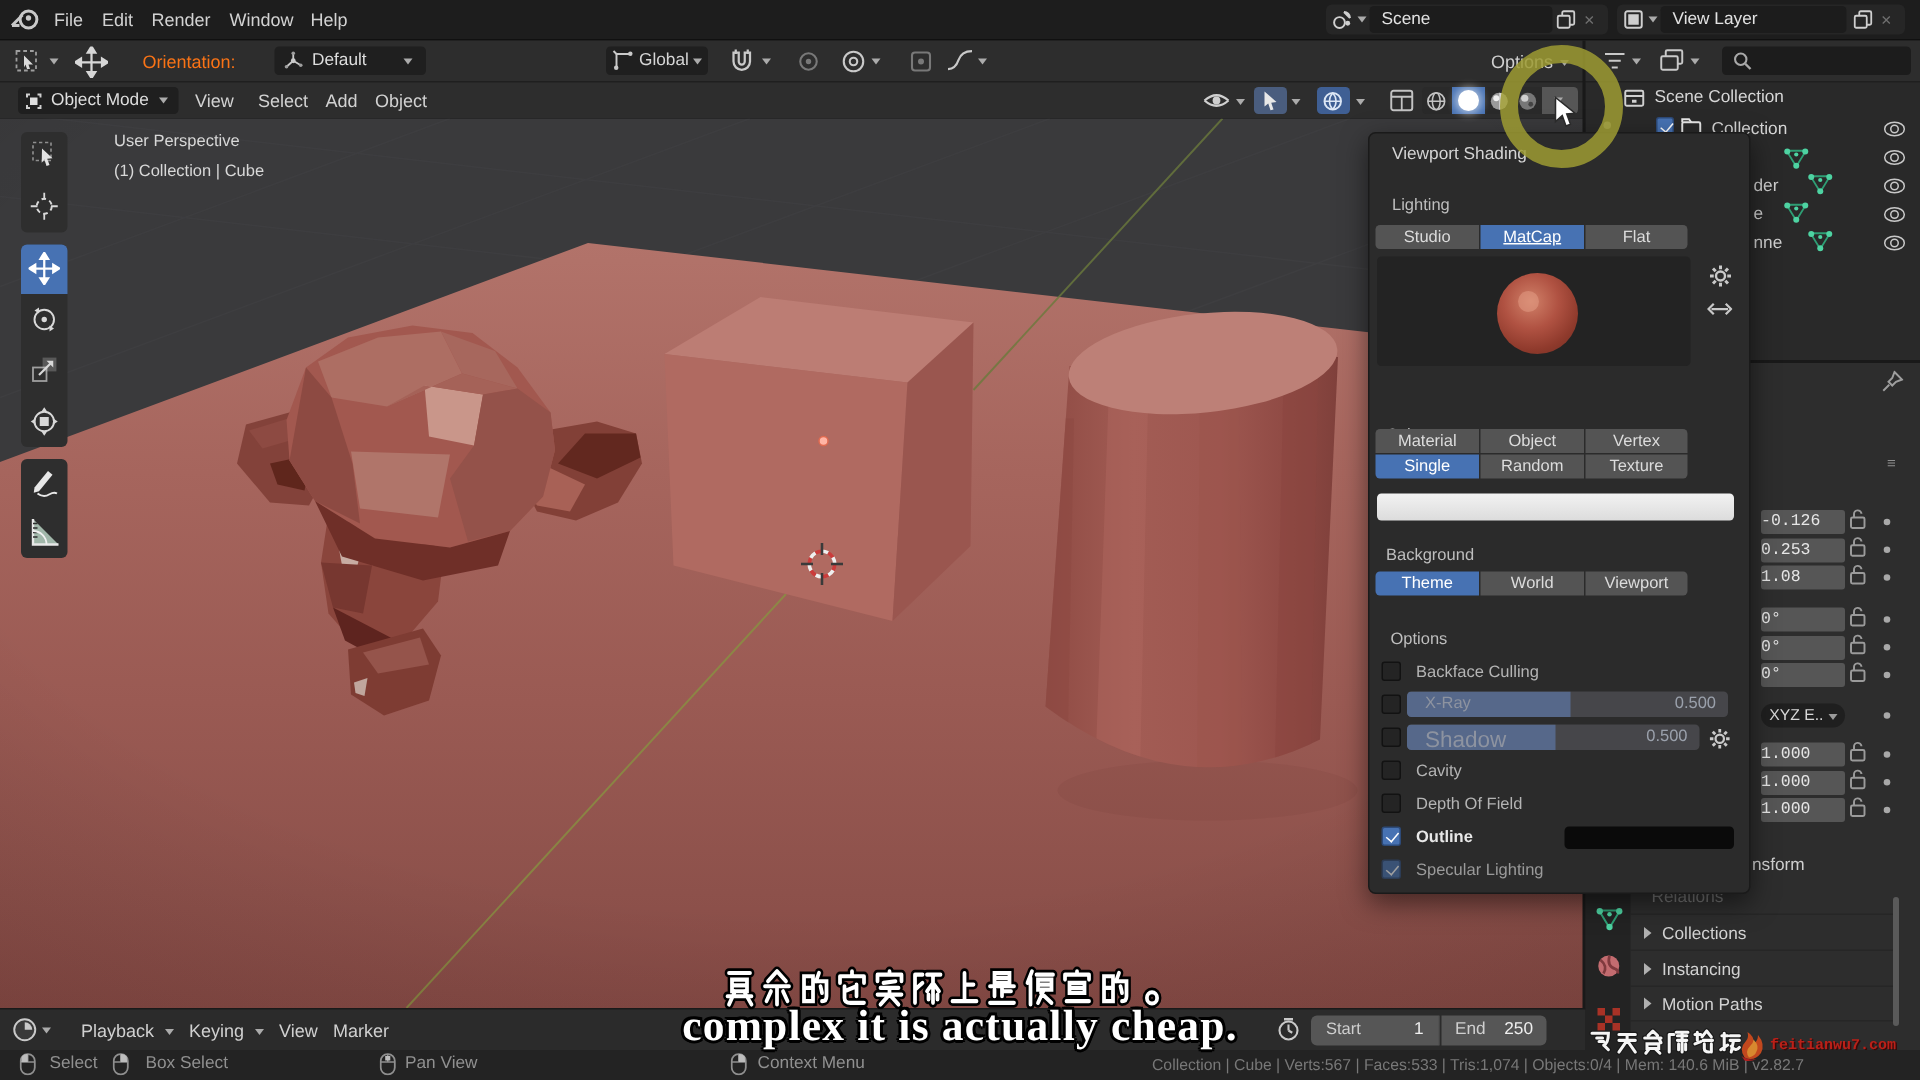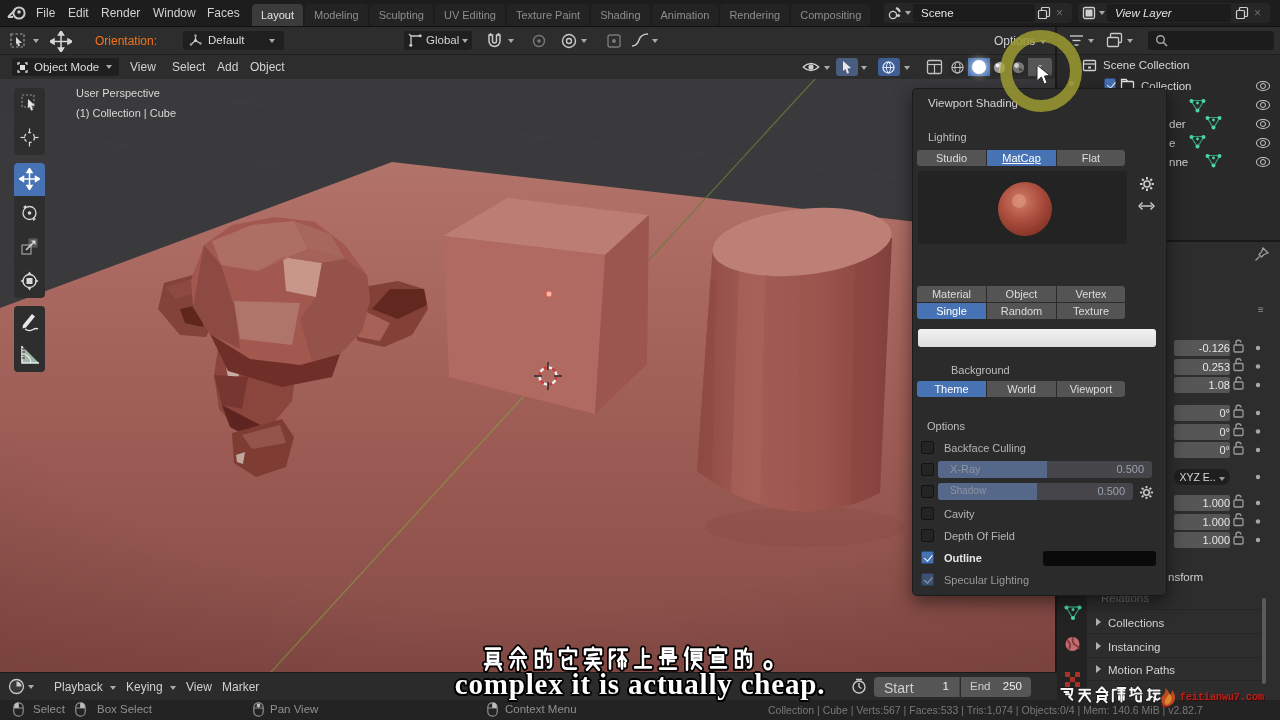--- a/index.html
+++ b/index.html
@@ -13,21 +13,21 @@
   .seg{position:absolute;height:16px;line-height:16px;text-align:center;
        background:#545454;color:#dcdcdc;font-size:11px;}
   .segon{background:#4772b3;color:#fff;}
   .lbl{position:absolute;color:#bebebe;font-size:11px;white-space:nowrap;}
   .chk{position:absolute;width:13px;height:13px;background:#242424;
        border:1px solid #121212;border-radius:2px;box-sizing:border-box;}
   .chkon{background:#4772b3;border-color:#2d4a78;}
   .chkon:after{content:"";position:absolute;left:3.5px;top:0.5px;width:3.5px;height:6.5px;
        border:solid #fff;border-width:0 1.8px 1.8px 0;transform:rotate(40deg);}
   .fld{position:absolute;background:#565656;border-radius:2px;color:#e6e6e6;
-       font-size:11px;text-align:right;line-height:16px;height:16px;}
+       font-size:11px;text-align:left;line-height:16px;height:16px;font-family:Liberation Mono, monospace;}
   .tab{height:22px;line-height:22px;padding:0 9px;font-size:11px;color:#8d8d8d;
        background:#232323;border-radius:4px 4px 0 0;margin-right:2px;display:inline-block;}
   .tabon{background:#3b3b3b;color:#e4e4e4;}
   .eye{position:absolute;width:14px;height:9.5px;border:1.4px solid #c8c8c8;border-radius:50%;box-sizing:border-box;}
   .eye:after{content:"";position:absolute;left:3px;top:1px;width:4.2px;height:4.2px;border-radius:50%;border:1.4px solid #c8c8c8;}
 </style>
 </head>
 <body>
 <div id="app">
 
@@ -217,24 +217,21 @@
   <svg class="abs" style="left:7px;top:4px" width="20" height="18" viewBox="0 0 20 18">
     <circle cx="12" cy="9" r="5.6" fill="none" stroke="#c9c9c9" stroke-width="2"></circle>
     <circle cx="12" cy="8" r="1.8" fill="#c9c9c9"></circle>
     <path d="M1,13 L8,6" stroke="#c9c9c9" stroke-width="2" fill="none"></path>
     <path d="M1,13 L6,13" stroke="#c9c9c9" stroke-width="2" fill="none"></path>
   </svg>
   <span class="mnu" style="left:36px">File</span>
   <span class="mnu" style="left:68px">Edit</span>
   <span class="mnu" style="left:101px">Render</span>
   <span class="mnu" style="left:153px">Window</span>
-  <span class="mnu" style="left:207px">Faces</span>
-  <div class="abs" style="left:252px;top:4px;white-space:nowrap;">
-    <span class="tab tabon">Layout</span><span class="tab">Modeling</span><span class="tab">Sculpting</span><span class="tab">UV Editing</span><span class="tab">Texture Paint</span><span class="tab">Shading</span><span class="tab">Animation</span><span class="tab">Rendering</span><span class="tab">Compositing</span>
-  </div>
+  <span class="mnu" style="left:207px">Help</span>
 
   <div class="abs" style="left:884px;top:3px;width:188px;height:20px;background:#262626;border-radius:4px;">
     <svg class="abs" style="left:4px;top:3px" width="14" height="14" viewBox="0 0 14 14">
       <circle cx="5" cy="9" r="3.6" fill="none" stroke="#cfcfcf" stroke-width="1.3"></circle>
       <path d="M8,2 L12,6 M8,2 a4,4 0 0 1 4,4" stroke="#cfcfcf" stroke-width="1.3" fill="none"></path>
       <circle cx="10.5" cy="9.5" r="1.6" fill="#cfcfcf"></circle>
     </svg>
     <span class="v abs" style="left:21px;top:8px"></span>
     <div class="abs" style="left:29px;top:1px;width:122px;height:18px;background:#1c1c1c;border-radius:3px;color:#e2e2e2;font-size:11.5px;line-height:18px;padding-left:8px;box-sizing:border-box;">Scene</div>
     <svg class="abs" style="left:153px;top:3px" width="14" height="14" viewBox="0 0 14 14">
@@ -243,21 +240,21 @@
     </svg>
     <span class="abs" style="left:172px;top:3px;color:#6f6f6f;font-size:12px;">×</span>
   </div>
 
   <div class="abs" style="left:1078px;top:3px;width:192px;height:20px;background:#262626;border-radius:4px;">
     <svg class="abs" style="left:4px;top:3px" width="14" height="14" viewBox="0 0 14 14">
       <rect x="1.5" y="1.5" width="11" height="11" rx="1.5" fill="none" stroke="#cfcfcf" stroke-width="1.3"></rect>
       <rect x="3.5" y="3.5" width="7" height="7" fill="#cfcfcf"></rect>
     </svg>
     <span class="v abs" style="left:21px;top:8px"></span>
-    <div class="abs" style="left:29px;top:1px;width:124px;height:18px;background:#1c1c1c;border-radius:3px;color:#e2e2e2;font-size:11.5px;line-height:18px;padding-left:8px;box-sizing:border-box;font-style:italic;">View Layer</div>
+    <div class="abs" style="left:29px;top:1px;width:124px;height:18px;background:#1c1c1c;border-radius:3px;color:#e2e2e2;font-size:11.5px;line-height:18px;padding-left:8px;box-sizing:border-box;">View Layer</div>
     <svg class="abs" style="left:157px;top:3px" width="14" height="14" viewBox="0 0 14 14">
       <rect x="4.5" y="1.5" width="8" height="9" rx="1" fill="none" stroke="#cfcfcf" stroke-width="1.2"></rect>
       <rect x="1.5" y="4.5" width="8" height="8" rx="1" fill="#262626" stroke="#cfcfcf" stroke-width="1.2"></rect>
     </svg>
     <span class="abs" style="left:176px;top:3px;color:#6f6f6f;font-size:12px;">×</span>
   </div>
 </div>
 
 <div class="abs" style="left:0;top:27px;width:1280px;height:28px;background:#2d2d2d;border-bottom:1px solid #1f1f1f;box-sizing:border-box;" id="row2">
 
@@ -607,37 +604,37 @@
     <path d="M12.5,2.5 L16,6 L12.5,9.5" fill="none" stroke="#c9c9c9" stroke-width="1.5"></path>
   </svg>
   <span class="lbl" style="left:924px;top:284px;">Color</span>
   <span class="seg" style="left:917px;top:286px;width:69px;border-radius:3px 0 0 0;">Material</span>
   <span class="seg" style="left:987px;top:286px;width:69px;">Object</span>
   <span class="seg" style="left:1057px;top:286px;width:68px;border-radius:0 3px 0 0;">Vertex</span>
   <span class="seg segon" style="left:917px;top:303px;width:69px;border-radius:0 0 0 3px;">Single</span>
   <span class="seg" style="left:987px;top:303px;width:69px;">Random</span>
   <span class="seg" style="left:1057px;top:303px;width:68px;border-radius:0 0 3px 0;">Texture</span>
   <div class="abs" style="left:918px;top:329px;width:238px;height:18px;border-radius:3px;background:linear-gradient(#f2f2f2,#dcdcdc);"></div>
-  <span class="lbl" style="left:924px;top:364px;margin-left:27px;">Background</span>
+  <span class="lbl" style="left:924px;top:364px;">Background</span>
   <span class="seg segon" style="left:917px;top:381px;width:69px;border-radius:3px 0 0 3px;">Theme</span>
   <span class="seg" style="left:987px;top:381px;width:69px;">World</span>
   <span class="seg" style="left:1057px;top:381px;width:68px;border-radius:0 3px 3px 0;">Viewport</span>
   <span class="lbl" style="left:927px;top:420px;">Options</span>
   <div class="chk" style="left:921px;top:441px;"></div>
   <span class="lbl" style="left:944px;top:442px;color:#b4b4b4;">Backface Culling</span>
   <div class="chk" style="left:921px;top:463px;"></div>
   <div class="abs" style="left:938px;top:461px;width:214px;height:17px;background:#46464a;border-radius:3px;overflow:hidden;">
     <div class="abs" style="left:0;top:0;width:109px;height:17px;background:#56688a;"></div>
     <span class="abs" style="left:12px;top:2px;font-size:11px;color:#8d93a0;">X-Ray</span>
     <span class="abs" style="right:8px;top:2px;font-size:11px;color:#9aa0ab;">0.500</span>
   </div>
   <div class="chk" style="left:921px;top:485px;"></div>
   <div class="abs" style="left:938px;top:483px;width:195px;height:17px;background:#46464a;border-radius:3px;overflow:hidden;">
     <div class="abs" style="left:0;top:0;width:99px;height:17px;background:#56688a;"></div>
-    <span class="abs" style="left:12px;top:2px;font-size:10px;color:#8d93a0;">Shadow</span>
+    <span class="abs" style="left:12px;top:2px;font-size:15px;color:#8d93a0;">Shadow</span>
     <span class="abs" style="right:8px;top:2px;font-size:11px;color:#9aa0ab;">0.500</span>
   </div>
   <svg class="abs" style="left:1139px;top:485px" width="15" height="15" viewBox="0 0 16 16">
     <circle cx="8" cy="8" r="3" fill="none" stroke="#c9c9c9" stroke-width="1.6"></circle>
     <g stroke="#c9c9c9" stroke-width="2">
       <line x1="8" y1="1" x2="8" y2="3.5"></line>
         <line x1="8" y1="12.5" x2="8" y2="15"></line>
       <line x1="1" y1="8" x2="3.5" y2="8"></line>
         <line x1="12.5" y1="8" x2="15" y2="8"></line>
       <line x1="3" y1="3" x2="4.8" y2="4.8"></line>
@@ -680,21 +677,21 @@
   <span class="abs" style="left:186px;top:680px;font-size:12px;color:#d0d0d0;">View</span>
   <span class="abs" style="left:222px;top:680px;font-size:12px;color:#d0d0d0;">Marker</span>
 
   <svg class="abs" style="left:851px;top:678px" width="16" height="17" viewBox="0 0 16 17">
     <circle cx="8" cy="9" r="6" fill="none" stroke="#c9c9c9" stroke-width="1.4"></circle>
     <line x1="8" y1="9" x2="8" y2="5" stroke="#c9c9c9" stroke-width="1.4"></line>
     <line x1="8" y1="9" x2="10.5" y2="10.5" stroke="#c9c9c9" stroke-width="1.4"></line>
     <line x1="5" y1="1.5" x2="11" y2="1.5" stroke="#c9c9c9" stroke-width="1.6"></line>
   </svg>
   <div class="abs" style="left:874px;top:677px;width:86px;height:20px;background:#565656;border-radius:4px 0 0 4px;border-right:1px solid #444;box-sizing:border-box;">
-    <span class="abs" style="left:10px;top:3px;font-size:14px;color:#cfcfcf;">Start</span>
+    <span class="abs" style="left:10px;top:3px;font-size:11px;color:#cfcfcf;">Start</span>
     <span class="abs" style="right:10px;top:3px;font-size:11.5px;color:#efefef;">1</span>
   </div>
   <div class="abs" style="left:961px;top:677px;width:70px;height:20px;background:#565656;border-radius:0 4px 4px 0;">
     <span class="abs" style="left:9px;top:3px;font-size:11.5px;color:#cfcfcf;">End</span>
     <span class="abs" style="right:9px;top:3px;font-size:11.5px;color:#efefef;">250</span>
   </div>
 
   <svg class="abs" style="left:13px;top:702px" width="11" height="15" viewBox="0 0 11 15">
     <rect x="0.8" y="0.8" width="9.4" height="13.4" rx="4.5" fill="none" stroke="#8f8f8f" stroke-width="1.2"></rect>
     <path d="M1,6 L10,6 M5.5,1 L5.5,6" stroke="#8f8f8f" stroke-width="1"></path>

